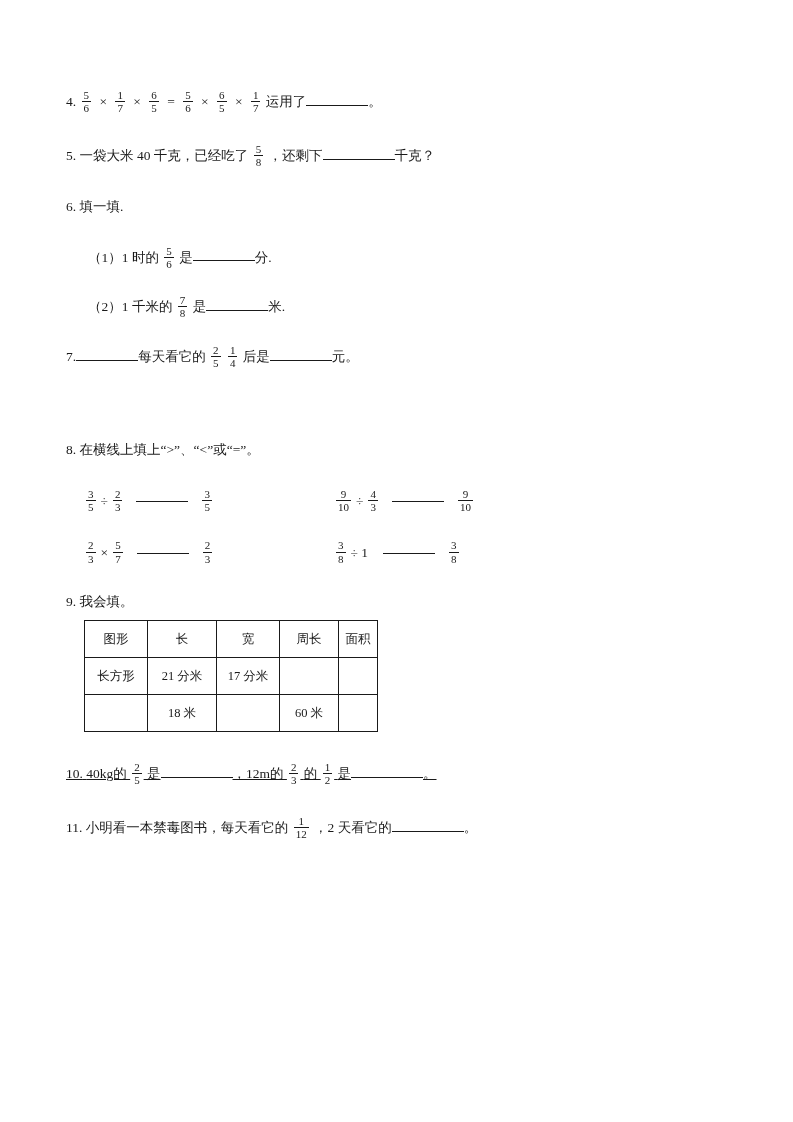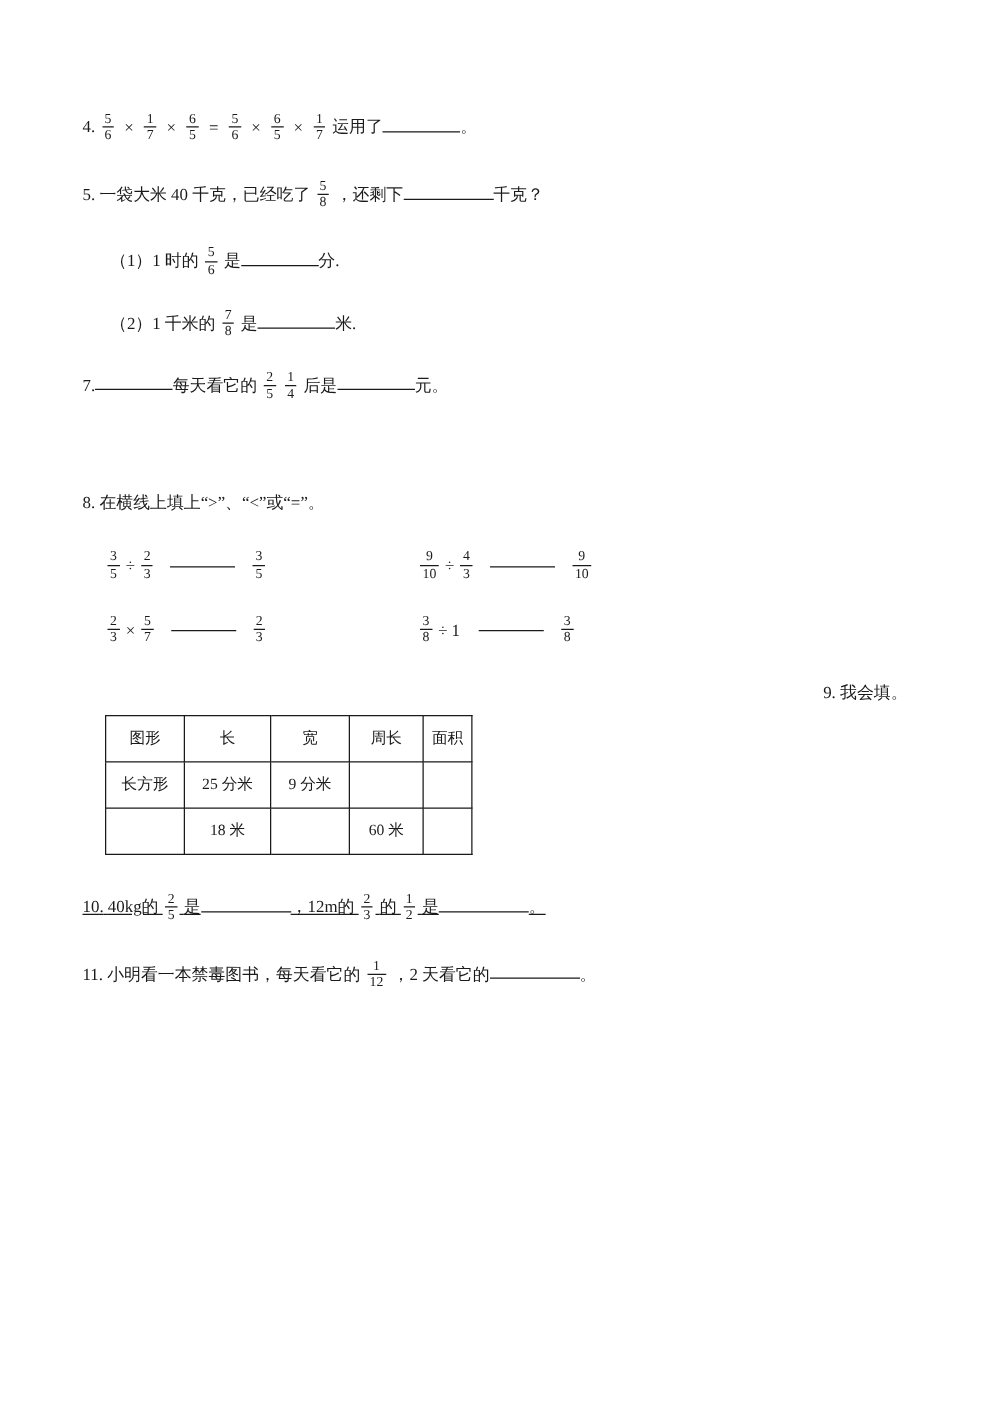--- a/index.html
+++ b/index.html
@@ -146,20 +146,24 @@
     <div class="q">
       <span>5.</span>
       <span>一袋大米 40 千克，已经吃了 </span>
       <span class="frac">
         <span class="num">5</span>
         <span class="den">8</span>
       </span>
       <span> ，还剩下</span><span class="blank-l"></span><span>千克？</span>
     </div>
 
+    <div class="q">
+      <span>6.</span>
+      <span>填一填.</span>
+    </div>
 
     <div class="q sub">
       <span>（1）1 时的 </span>
       <span class="frac">
         <span class="num">5</span>
         <span class="den">6</span>
       </span>
       <span> 是</span><span class="blank-m"></span><span>分.</span>
     </div>
 
@@ -253,38 +257,38 @@
           <span class="op">÷ 1</span>
           <span class="cmp-line"></span>
           <span class="frac">
             <span class="num">3</span>
             <span class="den">8</span>
           </span>
         </div>
       </div>
     </div>
 
-    <div class="q" style="margin-bottom:6px;text-align:right;">
+    <div class="q" style="margin-bottom:6px;">
       <span>9.</span>
       <span>我会填。</span>
     </div>
 
     <table class="fig">
       <tbody>
         <tr>
           <td class="c0">图形</td>
           <td class="c1">长</td>
           <td class="c2">宽</td>
           <td class="c3">周长</td>
           <td class="c4">面积</td>
         </tr>
         <tr>
           <td class="c0">长方形</td>
-          <td class="c1">25 分米</td>
-          <td class="c2">9 分米</td>
+          <td class="c1">21 分米</td>
+          <td class="c2">17 分米</td>
           <td class="c3"></td>
           <td class="c4"></td>
         </tr>
         <tr>
           <td class="c0"></td>
           <td class="c1">18 米</td>
           <td class="c2"></td>
           <td class="c3">60 米</td>
           <td class="c4"></td>
         </tr>

